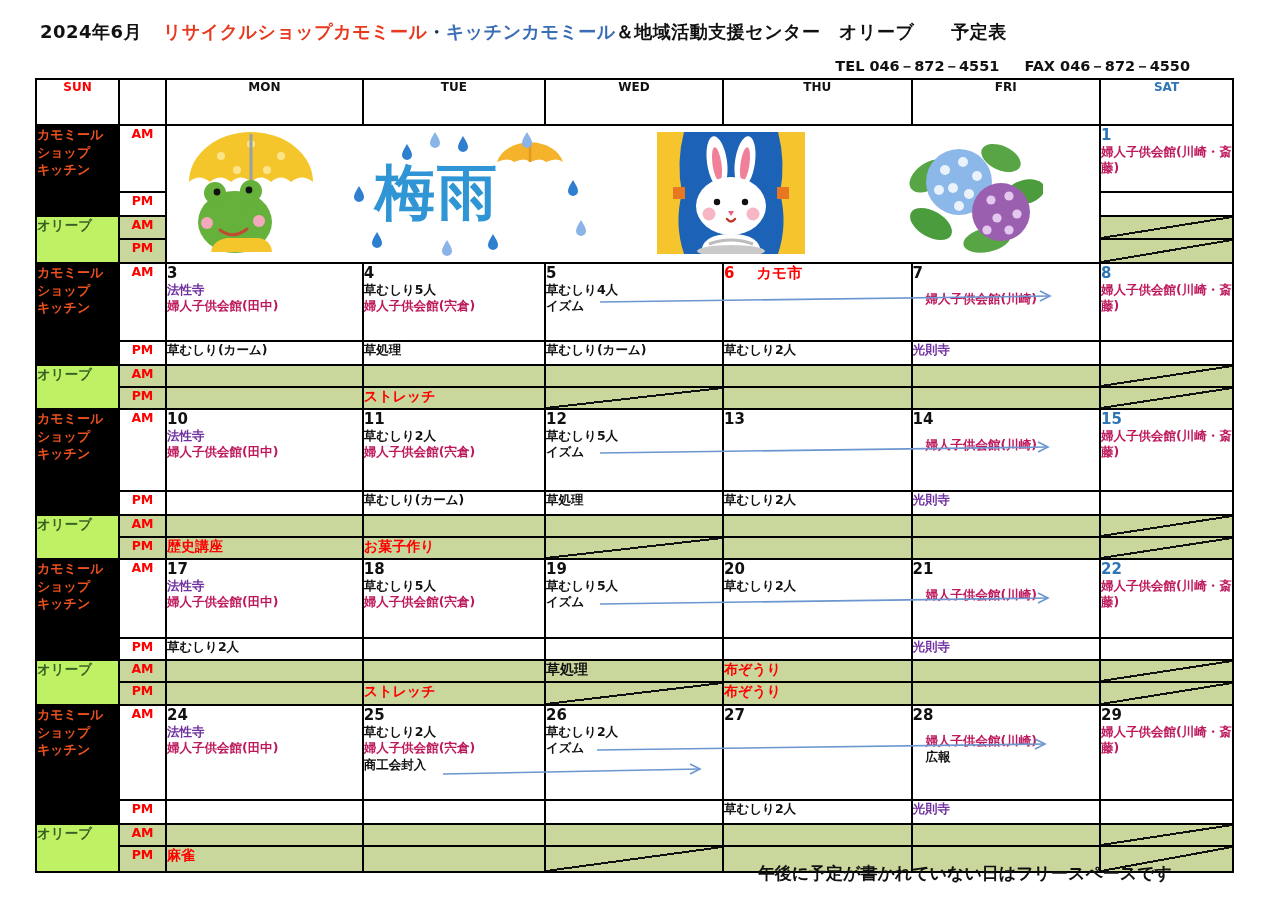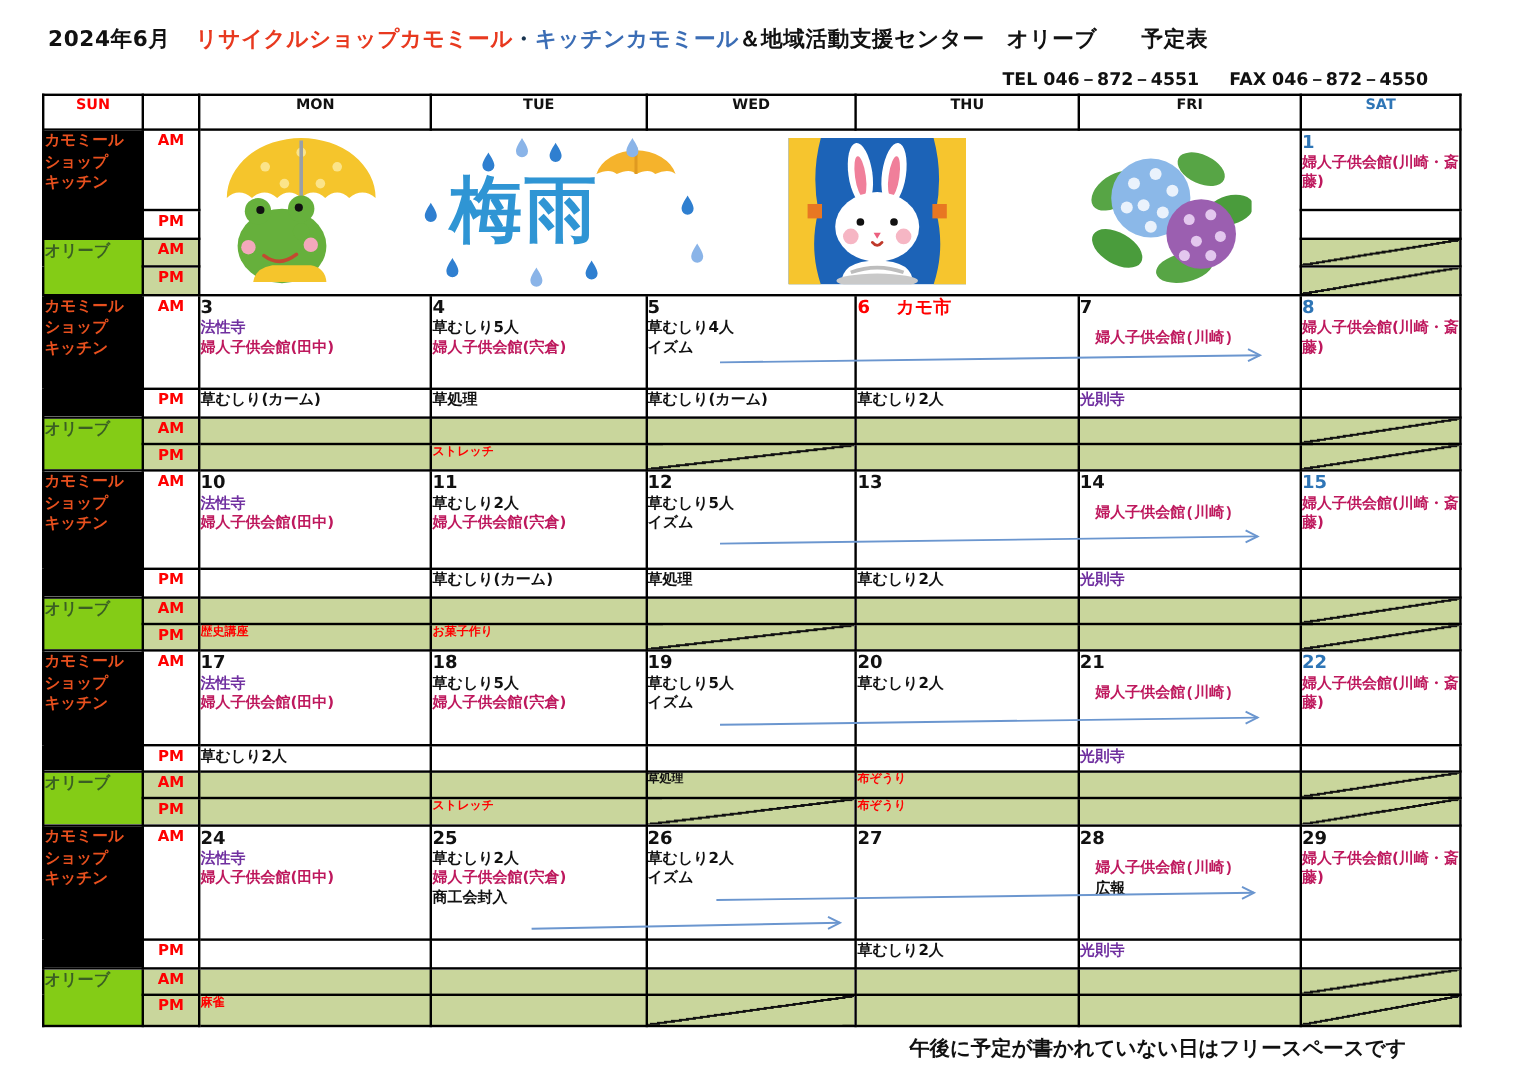--- a/index.html
+++ b/index.html
@@ -15,38 +15,38 @@
   .contact{position:absolute;top:57px;right:90px;font-size:14.5px;color:#111;}
   .contact span{margin-left:20px;}
   .contact span:first-child{margin-left:0;}
   
   table.cal{position:absolute;top:78px;left:35px;border-collapse:collapse;table-layout:fixed;background:#fff;}
   table.cal td,table.cal th{border:2px solid #000;padding:0;vertical-align:top;overflow:hidden;}
   th{font-size:12px;text-align:center;vertical-align:middle;font-weight:bold;color:#111;}
   .sun-h{color:#ff0000;}
   .sat-h{color:#2e75b6;}
   .kamo{color:#e8501e;font-size:13px;line-height:1.35;padding:8px 2px 0 7px;vertical-align:top;background:#000000;}
-  .olabel{background:#84cc16;color:#3a5f23;font-size:13.5px;vertical-align:middle;padding-left:6px;}
+  .olabel{background:#bef264;color:#3a5f23;font-size:13.5px;vertical-align:middle;padding-left:6px;}
   .ampm{color:#ff0000;font-size:12.5px;text-align:center;vertical-align:middle;background:#fff;}
   .ampm.ol{background:#c9d69c;}
   .day{font-size:12.5px;padding:1px 2px 0 5px;background:#fff;line-height:1.3;}
   .date{font-size:15px;color:#111;line-height:1.2;}
   .date.blue{color:#2e75b6;}
   .date.red{color:#ff0000;}
   .dateline .event{color:#ff0000;font-size:15px;margin-left:22px;}
   .ln{line-height:1.3;}
   .purple{color:#7030a0;}
   .blue{color:#be185d;}
   .redtx{color:#ff0000;}
-  .fri-ln{margin-top:9px;padding-left:13px;font-family:Liberation Mono, monospace;}
+  .fri-ln{margin-top:9px;padding-left:13px;}
   .pmcell{font-size:12.5px;padding:2px 2px 0 5px;background:#fff;line-height:1.2;}
-  .ocell{background:#c9d69c;font-size:10px;padding:2px 2px 0 5px;line-height:1.2;margin-top:30px;}
+  .ocell{background:#c9d69c;font-size:14px;padding:2px 2px 0 5px;line-height:1.2;margin-top:30px;}
   .crossed{background-image:linear-gradient(to bottom right,rgba(0,0,0,0) calc(50% - 1px),#111 calc(50% - 1px),#111 calc(50% + 1px),rgba(0,0,0,0) calc(50% + 1px));}
   .imgcell{background:#fff;vertical-align:middle;}
-  .imgwrap{display:flex;align-items:center;height:100%;padding:0 0 0 8px;}
+  .imgwrap{display:flex;align-items:center;height:100%;padding:0 16px 0 8px;}
   .tsuyu{position:relative;width:240px;height:130px;margin-left:22px;}
   .tsuyu-text{position:absolute;left:28px;top:34px;font-size:60px;color:#2f95d4;letter-spacing:2px;line-height:1;}
   .footnote{position:absolute;top:862px;left:35px;width:1155px;text-align:right;padding-right:18px;font-size:17px;color:#111;box-sizing:border-box;}
   .arrows{position:absolute;top:0;left:0;pointer-events:none;}
 </style>
 </head>
 <body>
 
 <div class="page">
 
@@ -65,21 +65,21 @@
         <col style="width:47px">
         <col style="width:188px">
         <col style="width:174px">
       <col style="width:170px">
         <col style="width:180px">
         <col style="width:180px">
         <col style="width:133px">
     </colgroup>
 
     <tbody>
-        <tr style="height:29px">
+        <tr style="height:46px">
       <th class="sun-h">SUN</th>
       <th></th>
       <th>MON</th>
       <th>TUE</th>
       <th>WED</th>
       <th>THU</th>
       <th>FRI</th>
       <th class="sat-h">SAT</th>
     </tr>
 

